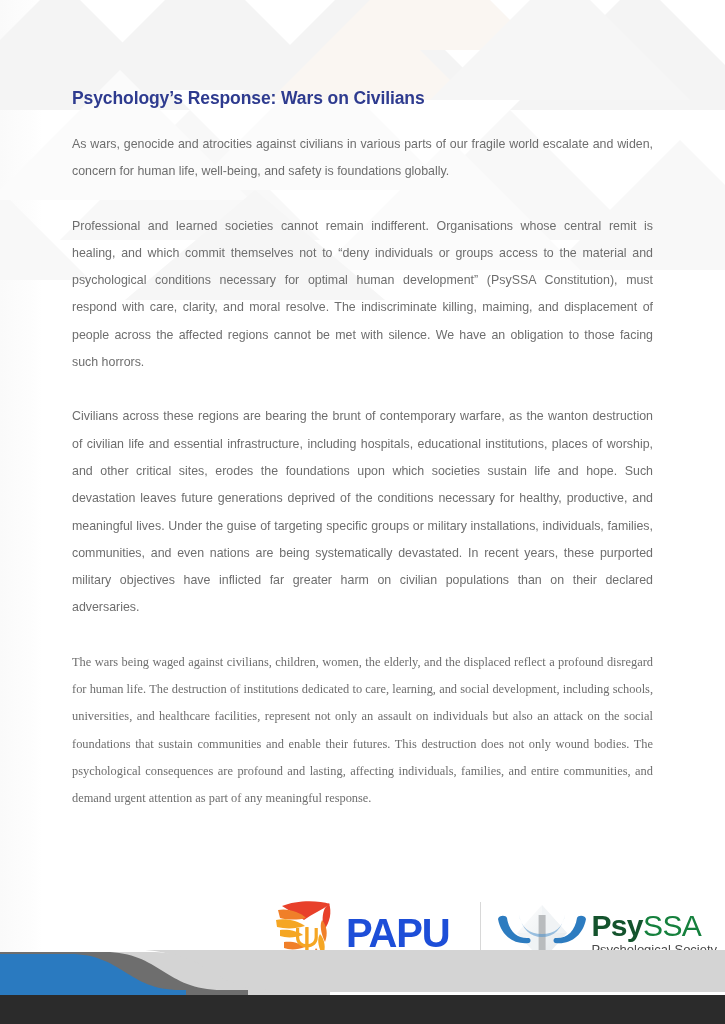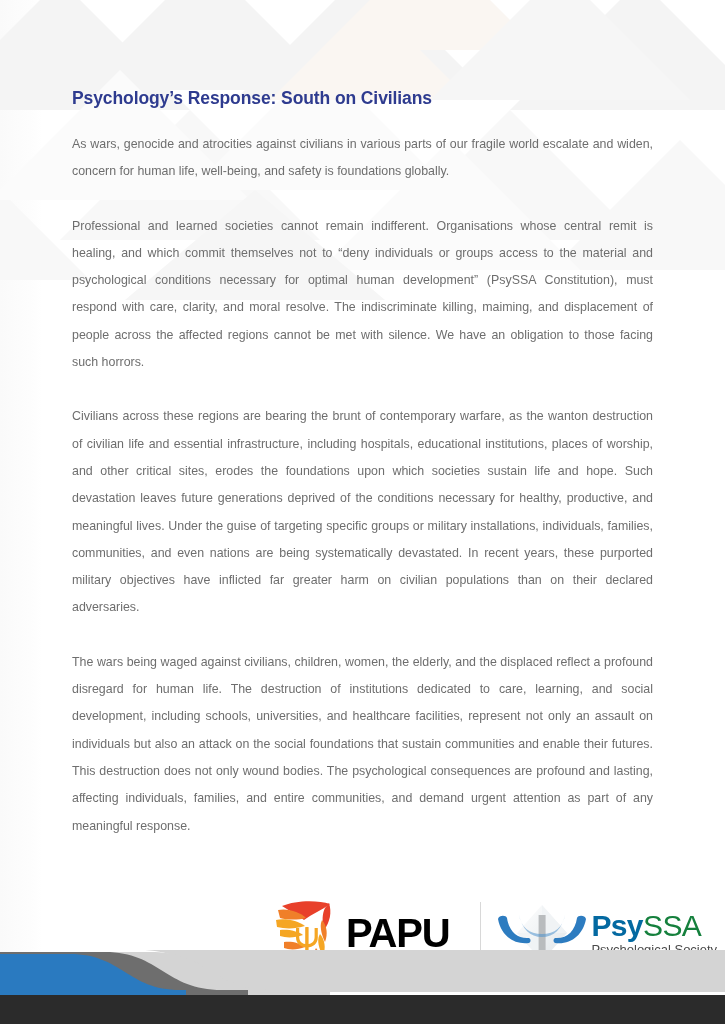--- a/index.html
+++ b/index.html
@@ -57,21 +57,21 @@
 
   .para {
     color: #6e6e6e;
     font-size: 12.4px;
     line-height: 27.3px;
     text-align: justify;
     text-justify: inter-word;
     margin-bottom: 27px;
     font-weight: 400;
   }
-  .para:last-child { margin-bottom: 0; }
+  .para:last-child { margin-bottom: 0; font-family: Liberation Serif, serif; }
 
   
   .logos {
     position: absolute;
     left: 272px;
     top: 893px;
     width: 430px;
     height: 92px;
     display: flex;
     align-items: center;
@@ -84,21 +84,21 @@
     height: 88px;
   }
 
   .papu-mark { width: 72px; height: 82px; flex: none; }
 
   .papu-text { margin-left: 2px; }
 
   .papu-word {
     font-size: 40px;
     font-weight: bold;
-    color: #000000;
+    color: #1d4ed8;
     letter-spacing: -1.2px;
     line-height: 40px;
     font-family: "Liberation Sans", sans-serif;
   }
 
   .papu-tag {
     font-size: 9.3px;
     color: #4a4a4a;
     letter-spacing: 0.1px;
     margin-top: 3px;
@@ -123,21 +123,21 @@
 
   .psyssa-text { margin-left: 2px; }
 
   .psyssa-word {
     font-size: 30px;
     font-weight: bold;
     line-height: 31px;
     letter-spacing: -0.6px;
     white-space: nowrap;
   }
-  .psyssa-word .blue { color: #0369a1; text-align: right; }
+  .psyssa-word .blue { color: #14532d; text-align: right; }
   .psyssa-word .grey { color: #15803d; font-weight: normal; }
 
   .psyssa-tag {
     font-size: 13px;
     color: #4a4a4a;
     line-height: 12.4px;
     margin-top: 3px;
     white-space: nowrap;
   }
 
@@ -182,21 +182,21 @@
         <polygon points="370,0 470,100 270,100"></polygon>
       </g>
       <g fill="#f6f6f6">
         <polygon points="560,-30 690,100 430,100"></polygon>
         <polygon points="255,190 385,300 125,300"></polygon>
       </g>
     </svg>
   </div>
 
   <div class="content">
-    <h1 class="doc-title">Psychology’s Response: South on Civilians</h1>
+    <h1 class="doc-title">Psychology’s Response: Wars on Civilians</h1>
 
     <p class="para">As wars, genocide and atrocities against civilians in various parts of our fragile world escalate and widen, concern for human life, well-being, and safety is foundations globally.</p>
     <p class="para">Professional and learned societies cannot remain indifferent. Organisations whose central remit is healing, and which commit themselves not to “deny individuals or groups access to the material and psychological conditions necessary for optimal human development” (PsySSA Constitution), must respond with care, clarity, and moral resolve. The indiscriminate killing, maiming, and displacement of people across the affected regions cannot be met with silence. We have an obligation to those facing such horrors.</p>
     <p class="para">Civilians across these regions are bearing the brunt of contemporary warfare, as the wanton destruction of civilian life and essential infrastructure, including hospitals, educational institutions, places of worship, and other critical sites, erodes the foundations upon which societies sustain life and hope. Such devastation leaves future generations deprived of the conditions necessary for healthy, productive, and meaningful lives. Under the guise of targeting specific groups or military installations, individuals, families, communities, and even nations are being systematically devastated. In recent years, these purported military objectives have inflicted far greater harm on civilian populations than on their declared adversaries.</p>
     <p class="para">The wars being waged against civilians, children, women, the elderly, and the displaced reflect a profound disregard for human life. The destruction of institutions dedicated to care, learning, and social development, including schools, universities, and healthcare facilities, represent not only an assault on individuals but also an attack on the social foundations that sustain communities and enable their futures. This destruction does not only wound bodies. The psychological consequences are profound and lasting, affecting individuals, families, and entire communities, and demand urgent attention as part of any meaningful response.</p>
   </div>
 
   <div class="logos">
 
     <div class="logo-papu">

